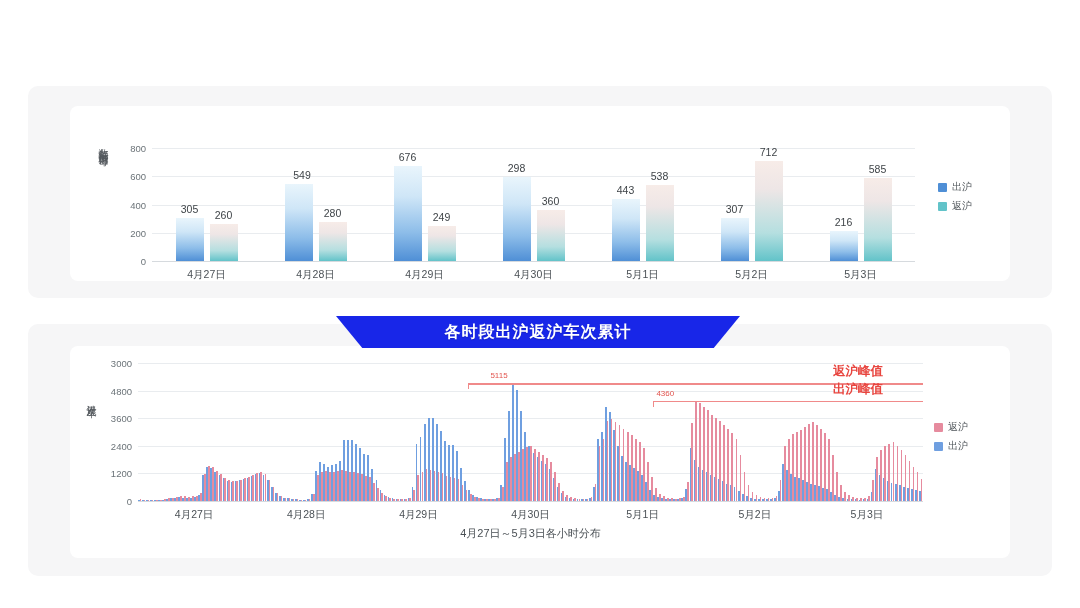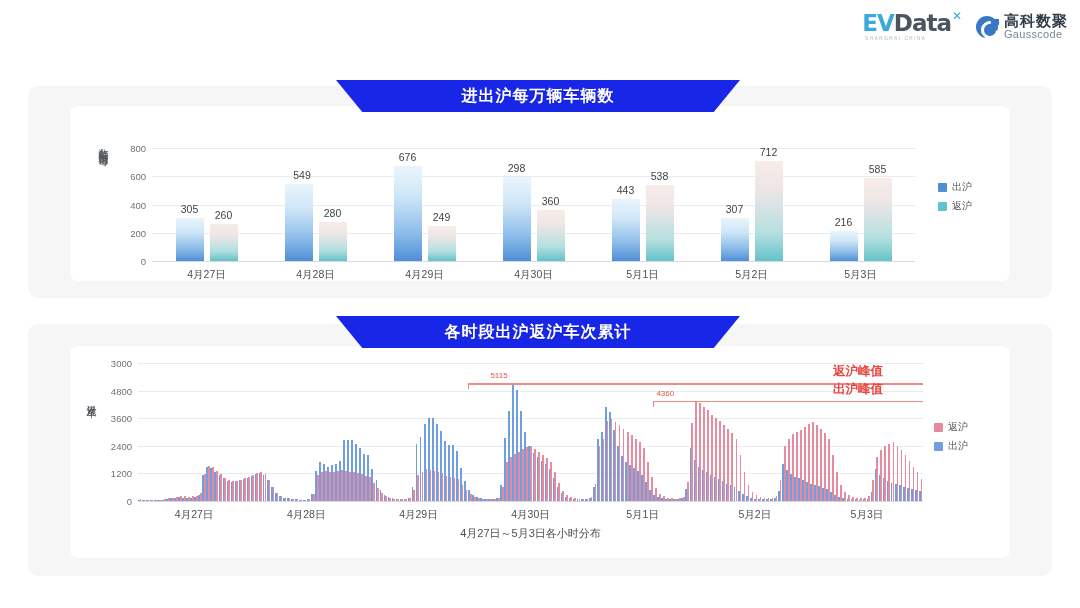--- a/index.html
+++ b/index.html
@@ -118,42 +118,24 @@
   .xsub {
     position:absolute; font-size:11px; color:#4a5055; transform:translateX(-50%);
     white-space:nowrap;
   }
 </style>
 </head>
 <body>
 
 <div class="page">
 
-  <div class="brand-bar">
-    <div class="evdata-logo">
-      <div class="evdata-word">
-        <span class="ev">EV</span>
-        <span class="data">Data</span>
-        <span class="xx">✕</span>
-      </div>
-      <div class="evdata-sub">SHANGHAI CHINA</div>
-    </div>
-    <div class="gauss-logo">
-      <div class="gauss-mark"></div>
-      <div class="gauss-text">
-        <span class="gauss-cn">高科数聚</span>
-        <span class="gauss-en">Gausscode</span>
-      </div>
-    </div>
-  </div>
 
   <div class="card" style="left:28px; top:86px; width:1024px; height:212px;">
     <div class="card-inner" style="left:42px; top:20px; width:940px; height:175px;"></div>
   </div>
-  <div class="banner" style="left:336px; top:80px; width:404px;">进出沪每万辆车辆数</div>
 
   <div class="plot" id="plot1" style="left:152px; top:141px; width:763px; height:120px;">
       <div class="axisline" style="top:120.0px; width:763px;"></div>
       <div class="ytick" style="top:120.0px;">0</div>
       <div class="gridline" style="top:91.8px; width:763px;"></div>
       <div class="ytick" style="top:91.8px;">200</div>
       <div class="gridline" style="top:63.5px; width:763px;"></div>
       <div class="ytick" style="top:63.5px;">400</div>
       <div class="gridline" style="top:35.3px; width:763px;"></div>
       <div class="ytick" style="top:35.3px;">600</div>

